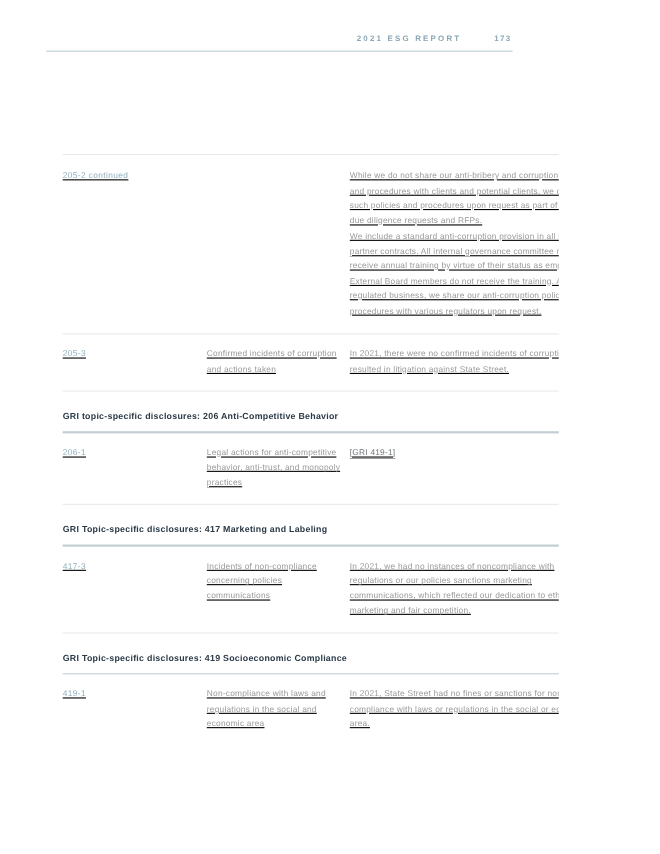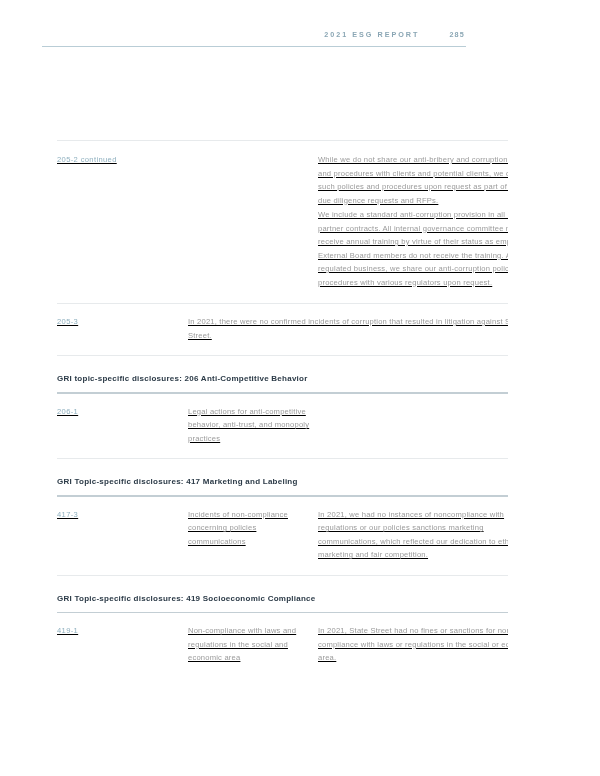--- a/index.html
+++ b/index.html
@@ -140,21 +140,21 @@
   }
 </style>
 </head>
 <body>
 
 <div class="page">
 
   <div class="page-header">
     <div class="header-row">
       <span class="header-title">2021 ESG REPORT</span>
-      <span class="header-pagenum">285</span>
+      <span class="header-pagenum">173</span>
     </div>
     <div class="header-rule"></div>
   </div>
 
   <div class="content">
 
     <div class="rule-light"></div>
 
     <div class="row row-continued">
       <div class="col-code">205-2 continued</div>
@@ -162,35 +162,39 @@
       <div class="col-body">
         <p>While we do not share our anti-bribery and corruption policies and procedures with clients and potential clients, we describe such policies and procedures upon request as part of client due diligence requests and RFPs.</p>
         <p>We include a standard anti-corruption provision in all business partner contracts. All internal governance committee members receive annual training by virtue of their status as employees. External Board members do not receive the training. As a regulated business, we share our anti-corruption policies and procedures with various regulators upon request.</p>
       </div>
     </div>
 
     <div class="rule-light"></div>
 
     <div class="row">
       <div class="col-code">205-3</div>
+      <div class="col-desc">Confirmed incidents of corruption and actions taken</div>
       <div class="col-body">
         <p>In 2021, there were no confirmed incidents of corruption that resulted in litigation against State Street.</p>
       </div>
     </div>
 
     <div class="rule-light"></div>
 
     <div class="section-head">
       <div class="section-head-text">GRI topic-specific disclosures: 206 Anti-Competitive Behavior</div>
       <div class="rule-heading"></div>
     </div>
 
     <div class="row">
       <div class="col-code">206-1</div>
       <div class="col-desc">Legal actions for anti-competitive behavior, anti-trust, and monopoly practices</div>
+      <div class="col-body">
+        <a class="doc-link" href="#">[GRI 419-1]</a>
+      </div>
     </div>
 
     <div class="rule-light"></div>
 
     <div class="section-head">
       <div class="section-head-text">GRI Topic-specific disclosures: 417 Marketing and Labeling</div>
       <div class="rule-heading"></div>
     </div>
 
     <div class="row">

